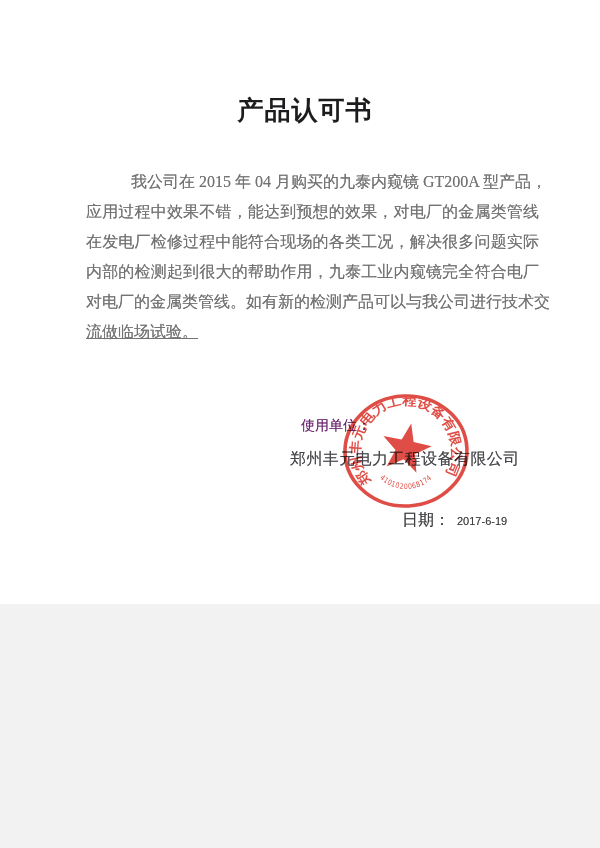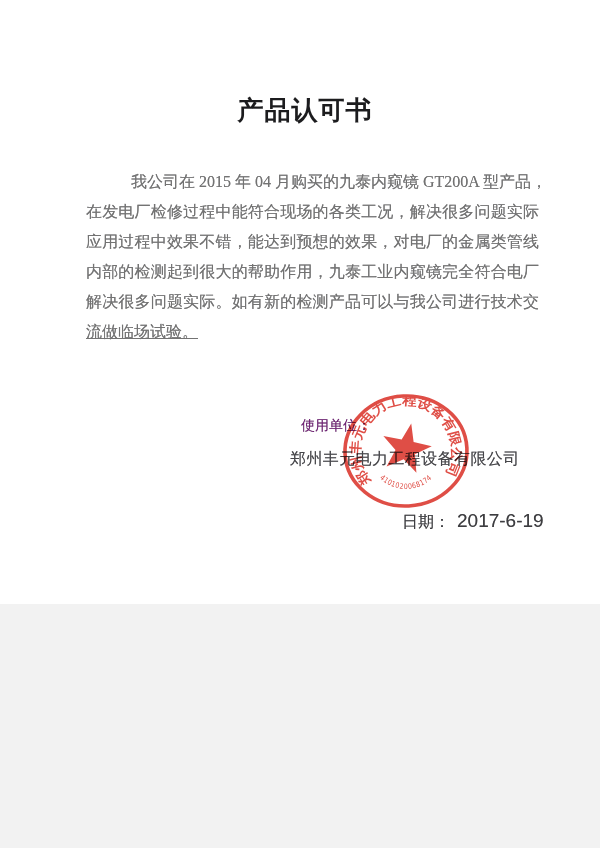--- a/index.html
+++ b/index.html
@@ -54,21 +54,21 @@
     font-size:16px;letter-spacing:.4px;
     color:#46464a;
     text-shadow:0 0 .4px rgba(60,60,64,.5);
   }
   .date-line{
     position:absolute;
     top:510px;left:402px;
     font-size:16px;color:#3d3d40;
     text-shadow:0 0 .4px rgba(60,60,64,.55);
   }
-  .date-line .val{ margin-left:7px; font-family:"Liberation Sans","DejaVu Sans",sans-serif; font-size:19px; }
+  .date-line .val{ margin-left:7px; font-family:"Liberation Sans","DejaVu Sans",sans-serif; font-size:11px; }
   .seal{
     position:absolute;
     top:381px;left:331px;
     width:150px;height:141px;
     mix-blend-mode:multiply;
     opacity:.9;
     transform:rotate(-3deg);
   }
   .seal text{
     font-family:"Liberation Serif","DejaVu Serif",serif;
@@ -79,24 +79,24 @@
 </style>
 </head>
 <body>
 
 <div class="page">
 
   <div class="doc-title">产品认可书</div>
 
   <div class="body-text">
     <div class="body-line first">我公司在 2015 年 04 月购买的九泰内窥镜 GT200A 型产品，</div>
+    <div class="body-line">应用过程中效果不错，能达到预想的效果，对电厂的金属类管线</div>
     <div class="body-line">在发电厂检修过程中能符合现场的各类工况，解决很多问题实际</div>
-    <div class="body-line">应用过程中效果不错，能达到预想的效果，对电厂的金属类管线</div>
     <div class="body-line">内部的检测起到很大的帮助作用，九泰工业内窥镜完全符合电厂</div>
-    <div class="body-line">解决很多问题实际。如有新的检测产品可以与我公司进行技术交</div>
+    <div class="body-line">对电厂的金属类管线。如有新的检测产品可以与我公司进行技术交</div>
     <div class="body-line last">流做临场试验。</div>
   </div>
 
   <div class="sig-label">使用单位：</div>
 
   <div class="company-name">郑州丰元电力工程设备有限公司</div>
 
   <svg class="seal" viewBox="0 0 150 141" aria-hidden="true">
     <defs>
       <path id="arcTop" d="M 38.75 98.32 A 46 46 0 1 1 111.25 98.32" fill="none"></path>

